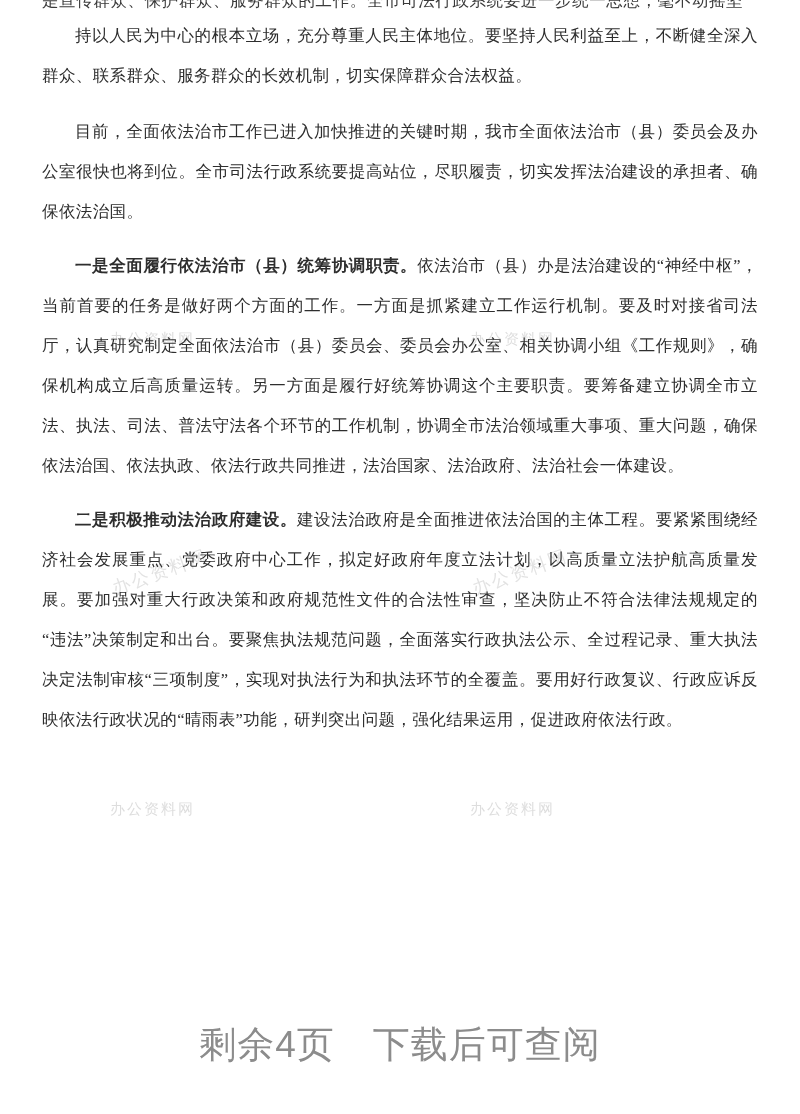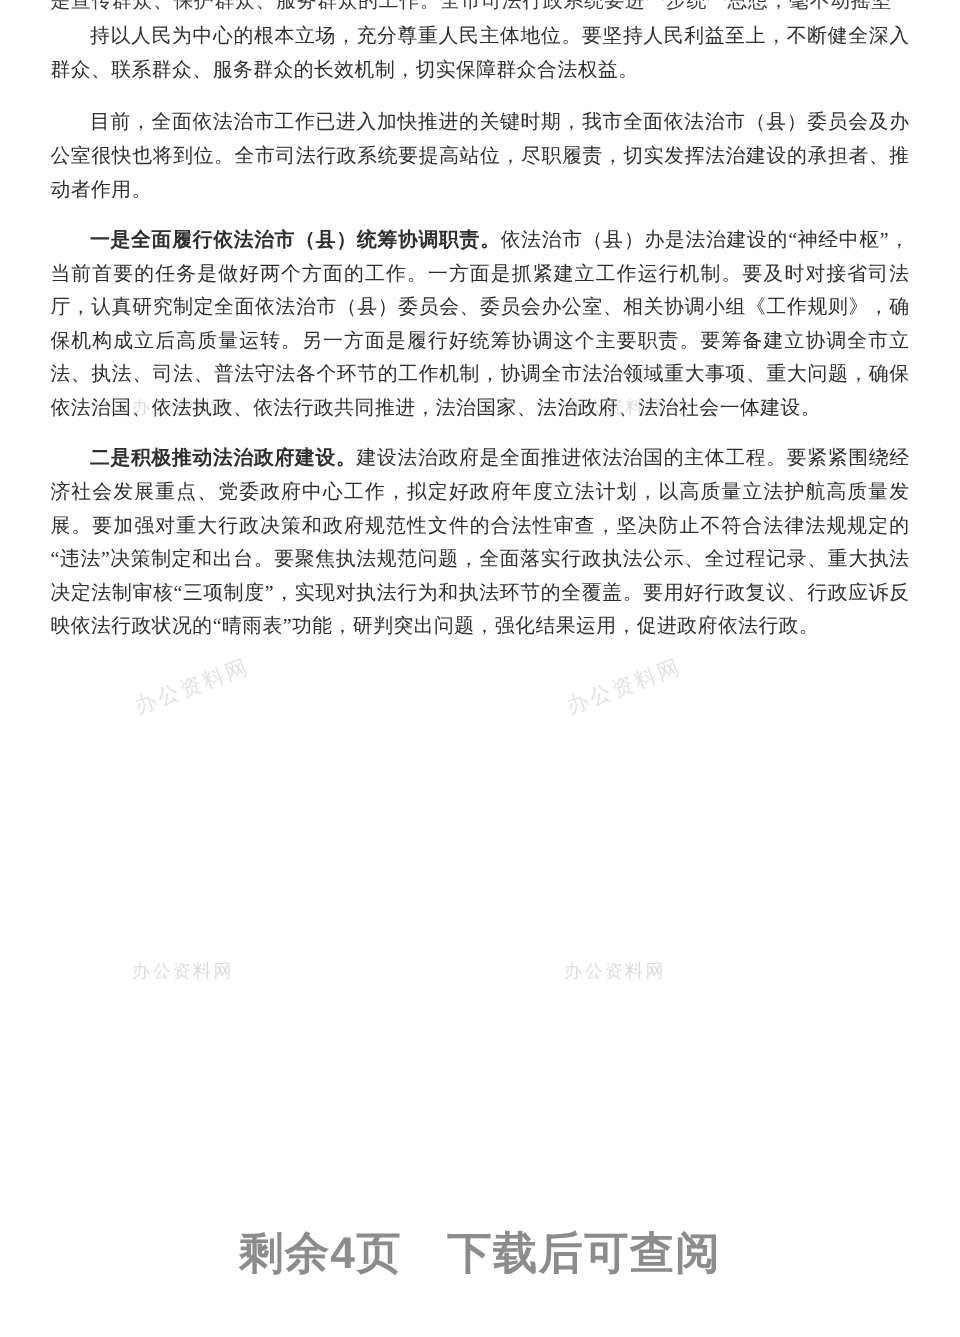--- a/index.html
+++ b/index.html
@@ -42,21 +42,21 @@
     left: 0;
     font-size: 16.5px;
     letter-spacing: 0.6px;
     line-height: 30px;
     white-space: nowrap;
     color: #3a3a3a;
   }
   p {
     margin: 0;
     font-size: 16.5px;
-    line-height: 28px;
+    line-height: 40px;
     text-align: justify;
     text-justify: inter-ideograph;
     letter-spacing: 0.4px;
     color: #2e2e2e;
   }
   p.body-para {
     text-indent: 2em;
   }
   p.heading {
     text-indent: 2em;
@@ -97,21 +97,21 @@
     right: 0;
     bottom: 44px;
     display: flex;
     justify-content: center;
     align-items: baseline;
     gap: 38px;
     z-index: 3;
   }
   .footer-notice span {
     font-family: "Liberation Sans", "DejaVu Sans", sans-serif;
-    font-weight: bold;
+    font-weight: normal;
     font-size: 37px;
     color: #8c8c8c;
     letter-spacing: 1px;
     margin-top: 36px;
   }
 </style>
 </head>
 <body>
 
 <div class="page">
@@ -129,21 +129,21 @@
       <div class="txt">是宣传群众、保护群众、服务群众的工作。全市司法行政系统要进一步统一思想，毫不动摇坚</div>
     </div>
 
     <p class="body-para">持以人民为中心的根本立场，充分尊重人民主体地位。要坚持人民利益至上，不断健全深入群众、联系群众、服务群众的长效机制，切实保障群众合法权益。</p>
 
     <div class="spacer-8"></div>
 
 
     <div class="spacer-8"></div>
 
-    <p class="body-para">目前，全面依法治市工作已进入加快推进的关键时期，我市全面依法治市（县）委员会及办公室很快也将到位。全市司法行政系统要提高站位，尽职履责，切实发挥法治建设的承担者、推动者作用。</p>
+    <p class="body-para">目前，全面依法治市工作已进入加快推进的关键时期，我市全面依法治市（县）委员会及办公室很快也将到位。全市司法行政系统要提高站位，尽职履责，切实发挥法治建设的承担者、确保依法治国。</p>
 
     <div class="spacer-14"></div>
 
     <p class="body-para"><span class="lead-bold">一是全面履行依法治市（县）统筹协调职责。</span><span>依法治市（县）办是法治建设的“神经中枢”，当前首要的任务是做好两个方面的工作。一方面是抓紧建立工作运行机制。要及时对接省司法厅，认真研究制定全面依法治市（县）委员会、委员会办公室、相关协调小组《工作规则》，确保机构成立后高质量运转。另一方面是履行好统筹协调这个主要职责。要筹备建立协调全市立法、执法、司法、普法守法各个环节的工作机制，协调全市法治领域重大事项、重大问题，确保依法治国、依法执政、依法行政共同推进，法治国家、法治政府、法治社会一体建设。</span></p>
 
     <div class="spacer-14"></div>
 
     <p class="body-para"><span class="lead-bold">二是积极推动法治政府建设。</span><span>建设法治政府是全面推进依法治国的主体工程。要紧紧围绕经济社会发展重点、党委政府中心工作，拟定好政府年度立法计划，以高质量立法护航高质量发展。要加强对重大行政决策和政府规范性文件的合法性审查，坚决防止不符合法律法规规定的“违法”决策制定和出台。要聚焦执法规范问题，全面落实行政执法公示、全过程记录、重大执法决定法制审核“三项制度”，实现对执法行为和执法环节的全覆盖。要用好行政复议、行政应诉反映依法行政状况的“晴雨表”功能，研判突出问题，强化结果运用，促进政府依法行政。</span></p>
 
     <div class="spacer-14"></div>

